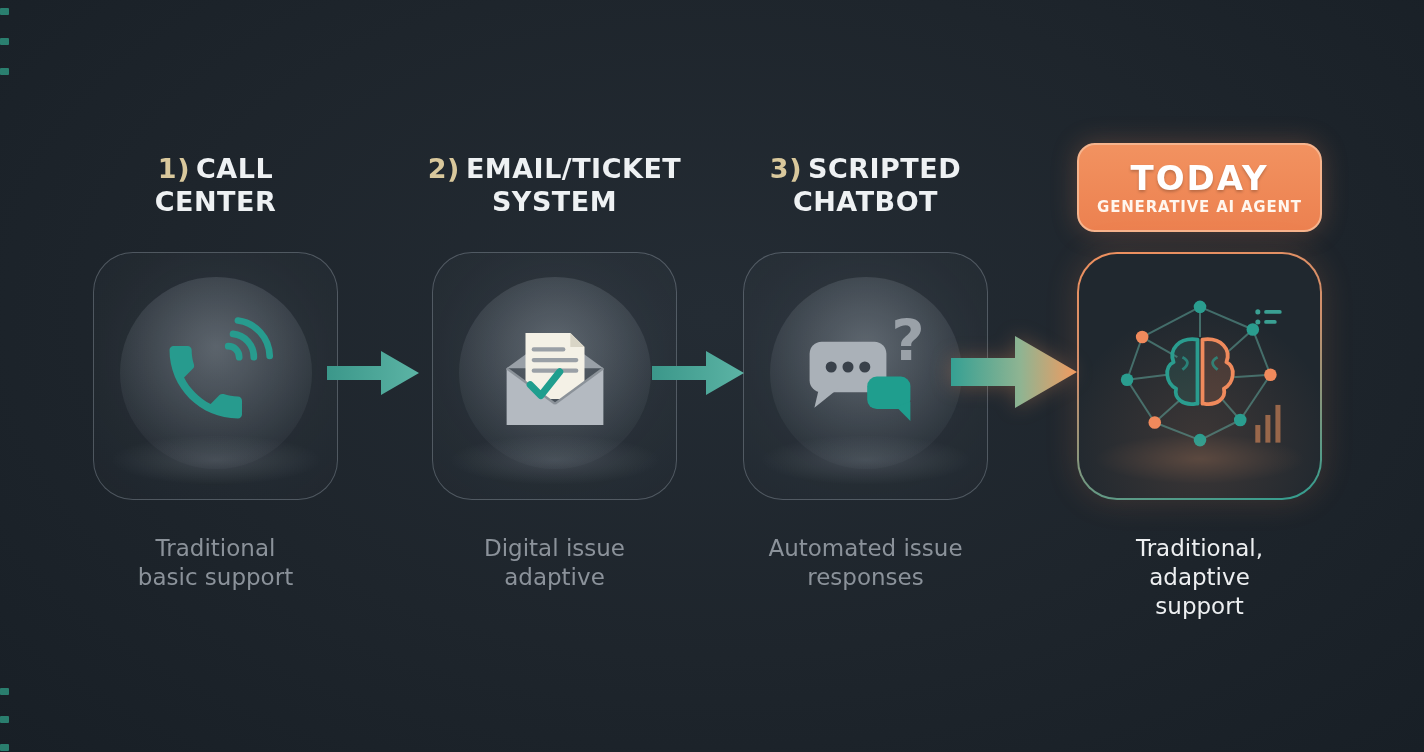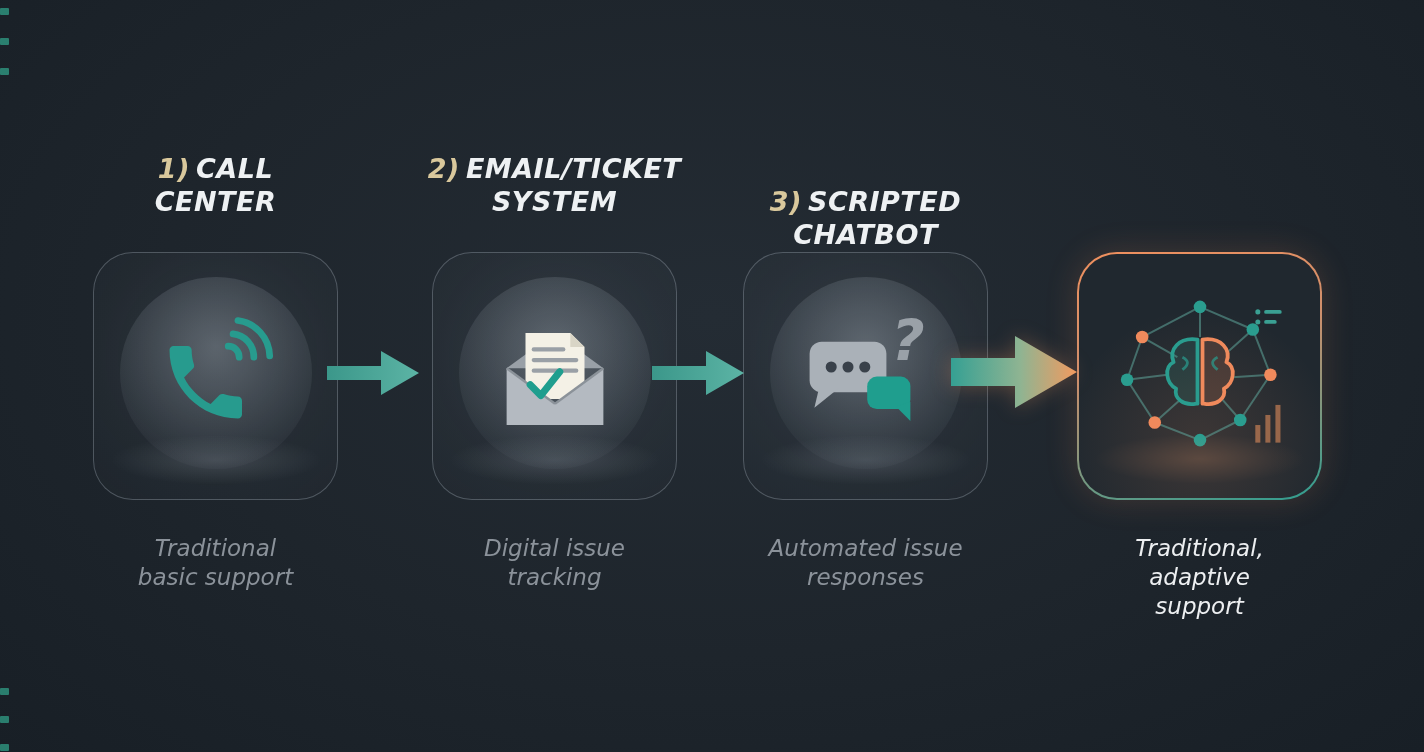--- a/index.html
+++ b/index.html
@@ -1,33 +1,32 @@
 <!DOCTYPE html>
 <html><head>
 <meta charset="utf-8">
 <style>
   * { margin:0; padding:0; box-sizing:border-box; }
   html,body { background:#10151a; }
   body { font-family:"DejaVu Sans","Liberation Sans",sans-serif; }
   .canvas {
     position:relative; width:1424px; height:752px; overflow:hidden;
     background: radial-gradient(ellipse at 50% 42%, #242c34 0%, #1e252c 55%, #181f26 100%);
-    font-style: italic;
   }
   .stage { position:absolute; top:0; height:752px; width:245px; }
 
   .title {
     position:absolute; top:152px; left:50%; transform:translateX(-50%);
     text-align:center; color:#eef1f3; font-weight:bold; font-size:27px;
     line-height:33px; letter-spacing:0.5px; white-space:normal;
   }
   .title .num { color:#d9c89c; margin-right:6px; }
   .title.w1 { width:175px; }
   .title.w2 { width:275px; }
-  .title.w3 { width:220px;margin-top:33px; }
+  .title.w3 { width:220px; }
 
   .card {
     position:absolute; top:252px; left:0; width:245px; height:248px;
     border-radius:40px; border:1.5px solid rgba(155,165,175,0.38);
     background: radial-gradient(circle at 50% 42%, rgba(140,150,160,0.16), rgba(140,150,160,0.05) 62%, rgba(140,150,160,0.02));
   }
   .dome {
     position:absolute; top:24px; left:50%; transform:translateX(-50%);
     width:192px; height:192px; border-radius:50%;
     background: radial-gradient(circle at 50% 36%, rgba(185,195,205,0.32), rgba(140,150,160,0.17) 55%, rgba(120,130,140,0.05) 80%);
@@ -124,21 +123,21 @@
           <polygon points="14,46 55,76 96,46 96,94 14,94" fill="#b4bac1"></polygon>
           <g stroke="#8b9299" stroke-width="2">
             <line x1="14" y1="46" x2="55" y2="76"></line>
             <line x1="96" y1="46" x2="55" y2="76"></line>
           </g>
           <polyline points="34,60 43,69 59,49" stroke="#1f9e8e" stroke-width="6" fill="none" stroke-linecap="round" stroke-linejoin="round"></polyline>
         </svg>
       </div>
       <div class="basefloor"></div>
     </div>
-    <p class="caption c2">Digital issue tracking</p>
+    <p class="caption c2">Digital issue adaptive</p>
   </section>
 
   <section class="stage" style="left:743px">
     <h2 class="title w3"><span class="num">3)</span><span>SCRIPTED CHATBOT</span></h2>
     <div class="card">
       <div class="dome">
         <svg viewBox="0 0 110 100" width="132" height="120">
           <text x="90" y="40" font-size="48" font-weight="bold" fill="#9aa1a8" text-anchor="middle" font-family="DejaVu Sans, sans-serif">?</text>
           <rect x="8" y="24" width="64" height="42" rx="10" fill="#aab1b8"></rect>
           <polygon points="16,62 33,62 12,79" fill="#aab1b8"></polygon>
@@ -148,20 +147,24 @@
           <rect x="56" y="53" width="36" height="27" rx="8" fill="#1f9e8e"></rect>
           <polygon points="80,78 92,74 92,90" fill="#1f9e8e"></polygon>
         </svg>
       </div>
       <div class="basefloor"></div>
     </div>
     <p class="caption c3">Automated issue responses</p>
   </section>
 
   <section class="stage" style="left:1077px">
+    <div class="badge">
+      <div class="t">TODAY</div>
+      <div class="s">GENERATIVE AI AGENT</div>
+    </div>
     <div class="card4">
       <div class="inner">
         <svg viewBox="0 0 140 130" width="176" height="164">
           <g stroke="rgba(95,165,155,0.55)" stroke-width="1.6">
             <line x1="70" y1="10" x2="24" y2="34"></line>
               <line x1="70" y1="10" x2="112" y2="28"></line>
             <line x1="24" y1="34" x2="12" y2="68"></line>
               <line x1="112" y1="28" x2="126" y2="64"></line>
             <line x1="12" y1="68" x2="34" y2="102"></line>
               <line x1="126" y1="64" x2="102" y2="100"></line>

